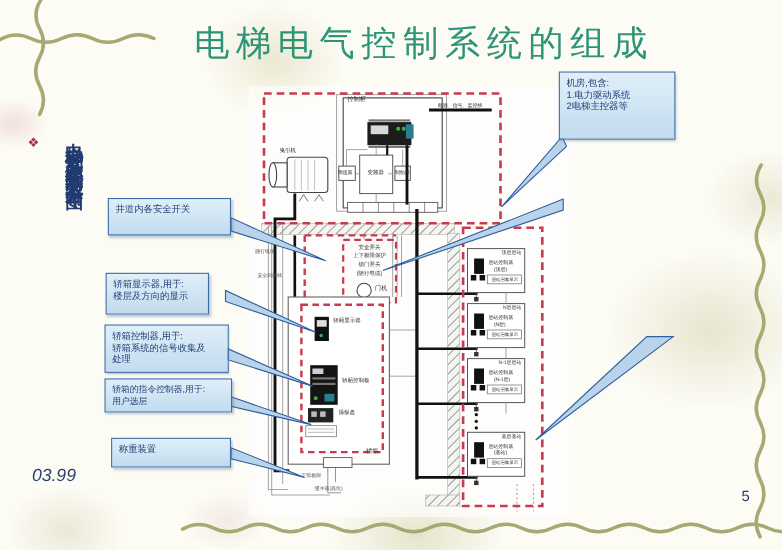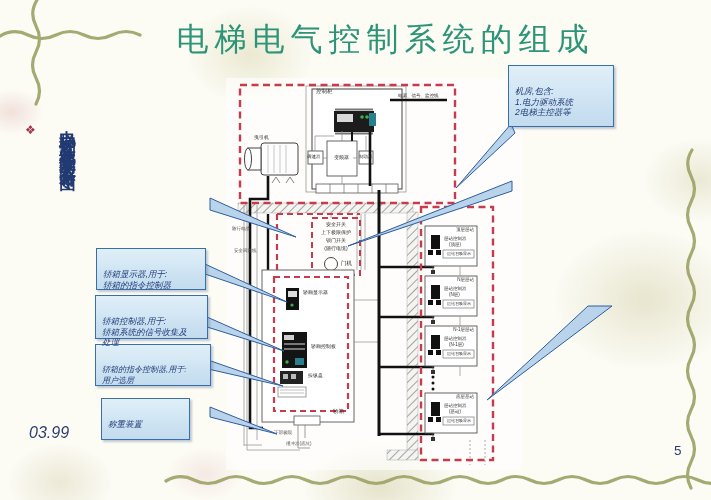--- a/index.html
+++ b/index.html
@@ -26,23 +26,22 @@
   .vtext{
     position:absolute;left:56px;top:117px;height:330px;
     writing-mode:vertical-lr;text-orientation:upright;
     font-family:"Liberation Serif","DejaVu Serif",serif;font-weight:600;
     font-size:16.5px;letter-spacing:3.5px;color:#223a72;
   }
   .callout{
     position:absolute;box-sizing:border-box;
     background:linear-gradient(180deg,#e0eff8 0%,#cfe4f3 55%,#c2dbee 100%);
     border:1.6px solid #3a6ea8;color:#223d77;
-    font-size:8.5px;line-height:10.5px;padding:20px 6px;
+    font-size:8.5px;line-height:10.5px;padding:4px 6px;
     box-shadow:1.5px 2px 2px rgba(80,110,150,.35);
-    font-style:italic;
   }
   .callout.center{text-align:center;}
   .tiny{position:absolute;color:#2a2a2a;font-size:5.5px;line-height:1.15;white-space:nowrap;}
   .t5{font-size:5px;}  .t45{font-size:4.5px;}
   .gray{color:#555;}
   .st-title{position:absolute;width:34px;text-align:right;font-size:4.5px;color:#333;white-space:nowrap;}
   .st-panel{position:absolute;width:30px;text-align:center;font-size:4px;color:#333;white-space:nowrap;}
   .safety-line{position:absolute;left:313px;width:46px;text-align:center;font-size:5px;color:#333;white-space:nowrap;}
   .footer-date{position:absolute;left:29px;top:424px;font-size:16px;color:#2c3e70;font-style:italic;}
   .footer-num{position:absolute;left:674px;top:443px;font-size:13.5px;color:#2c3e70;}
@@ -291,37 +290,40 @@
   <div class="tiny t45" style="left:449px;top:409px">(基站)</div>
   <div class="st-panel" style="left:444px;top:418px">层站召唤显示</div>
 
   <div class="callout" style="left:508px;top:65px;width:106px;height:62px">
     <div>机房,包含:</div>
     <div>1.电力驱动系统</div>
     <div>2电梯主控器等</div>
   </div>
 
 
-
-  <div class="callout" style="left:96px;top:248px;width:110px;height:38px">
+  <div class="callout" style="left:98px;top:180px;width:112px;height:34px">
+    <div>井道内各安全开关</div>
+  </div>
+
+  <div class="callout" style="left:96px;top:248px;width:94px;height:38px">
     <div>轿箱显示器,用于:</div>
-    <div>轿箱的指令控制器</div>
+    <div>楼层及方向的显示</div>
   </div>
 
   <div class="callout" style="left:95px;top:344px;width:116px;height:31px;font-size:8px">
     <div>轿箱的指令控制器,用于:</div>
     <div>用户选层</div>
   </div>
 
   <div class="callout" style="left:95px;top:295px;width:113px;height:44px">
     <div>轿箱控制器,用于:</div>
     <div>轿箱系统的信号收集及</div>
     <div>处理</div>
   </div>
 
-  <div class="callout" style="left:101px;top:398px;width:89px;height:27px">
+  <div class="callout" style="left:101px;top:398px;width:109px;height:27px">
     <div>称重装置</div>
   </div>
 
 
   <div class="footer-date">03.99</div>
   <div class="footer-num">5</div>
 </div>
 
 </body></html>

